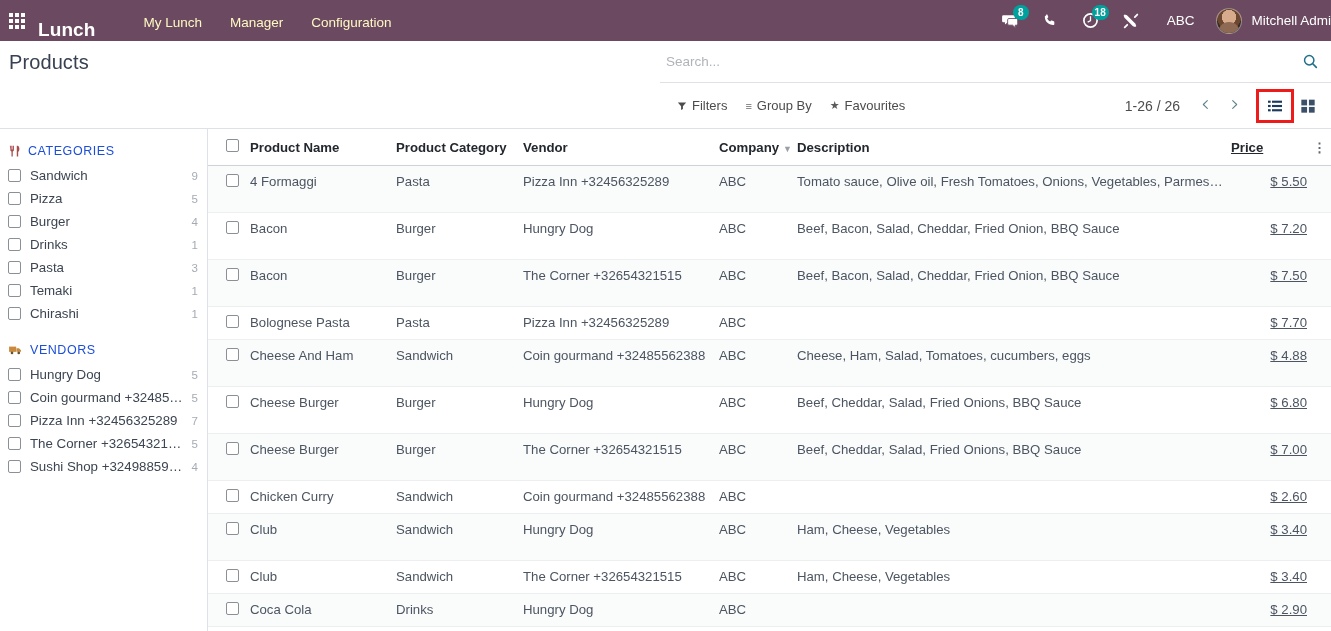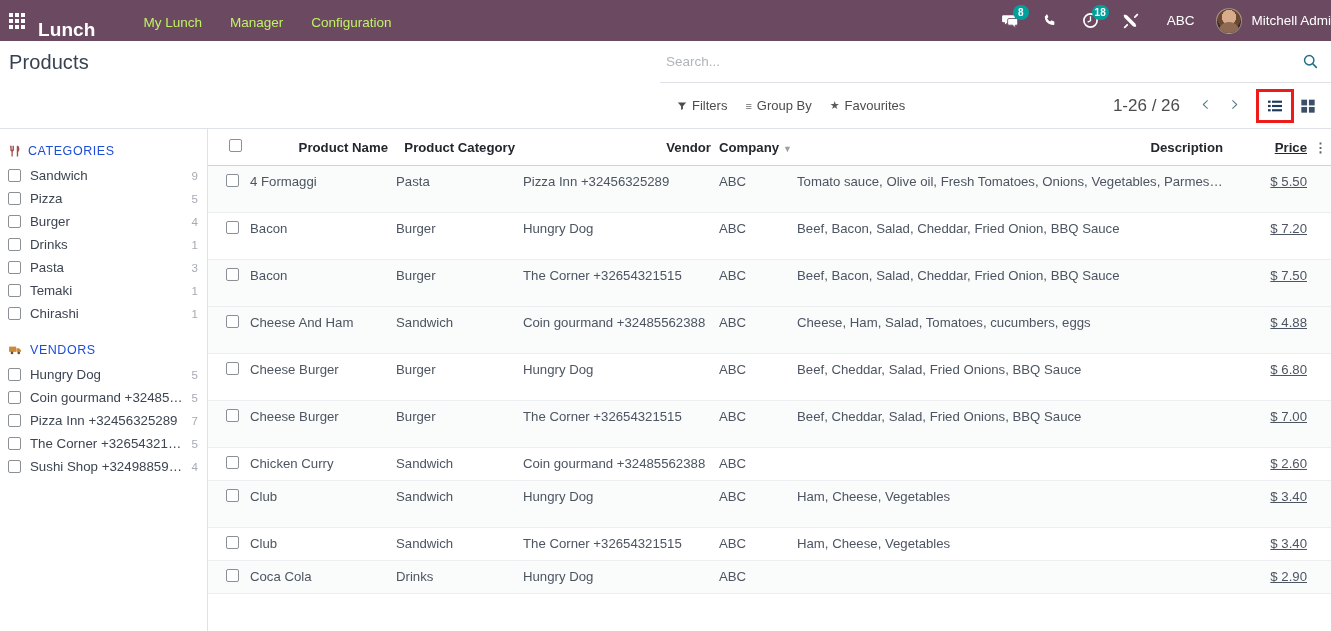--- a/index.html
+++ b/index.html
@@ -26,21 +26,21 @@
     cursor: pointer;
   }
   .grid-icon { display: grid; grid-template-columns: repeat(3,4px); grid-template-rows: repeat(3,4px); gap: 2px; }
   .grid-icon i { background: #ffffff; display: block; width: 4px; height: 4px; }
   .brand {
     font-size: 19px; font-weight: 700; letter-spacing: .1px;
     padding: 0 6px 0 4px; color: #fff; cursor: pointer;
   }
   .menu-items { display: flex; align-items: center; margin-left: 28px; gap: 0; }
   .menu-item {
-    font-size: 13.5px; padding: 11px 14px; color: #bef264; cursor: pointer; white-space: nowrap;
+    font-size: 13.5px; padding: 11px 14px; color: #fef9c3; cursor: pointer; white-space: nowrap;
   }
 
   .nav-right { margin-left: auto; display: flex; align-items: center; padding-right: 0px; }
   .nav-ico { position: relative; padding: 0 11px; cursor: pointer; display:flex; align-items:center; height:41px;}
   .nav-ico svg { display:block; }
   .badge {
     position: absolute; top: 5px; right: 2px;
     background: #00A09D; color: #fff; font-size: 10px; font-weight: 700;
     border-radius: 9px; min-width: 16px; height: 15px; line-height: 15px;
     text-align: center; padding: 0 3px;
@@ -86,21 +86,21 @@
   }
   .search-input::placeholder { color: #b0b4b9; }
   .search-mag { position: absolute; right: 12px; top: 12px; }
 
   .filter-row { display: flex; align-items: center; height: 45px; padding: 0 8px; }
   .fbtn { font-size: 13px; color: #4c4c4c; padding: 4px 9px; cursor: pointer; display:flex; align-items:center; gap:5px; white-space: nowrap;}
   .fbtn .gly { font-size: 11px; color: #6b6b6b; }
   .star { color: #5c5c5c; font-size: 11px; }
 
   .pager { margin-left: auto; display: flex; align-items: center; }
-  .pager-count { font-size: 17px; color: #4c4c4c; padding-right: 11px; white-space: nowrap;}
+  .pager-count { font-size: 14px; color: #4c4c4c; padding-right: 11px; white-space: nowrap;}
   .pg-arrow { padding: 2px 9px; cursor: pointer; color: #5b7f8a; font-size: 17px; line-height: 1;}
   .view-switch { display: flex; align-items: center; margin-left: 8px; }
   .vbtn { padding: 4px 7px; cursor: pointer; display:flex; align-items:center; }
   .vbtn.active-box {
     outline: 3px solid #ee1b1b; background: #fff;
     padding: 6px 8px; margin: 0 2px;
   }
 
   
   .body-wrap { display: flex; height: calc(631px - 41px - 88px); }
@@ -122,21 +122,21 @@
     width: 13px; height: 13px; border: 1px solid #8b9097; border-radius: 2px;
     flex: none; margin-right: 9px; background: #fff;
   }
   .side-label { overflow: hidden; text-overflow: ellipsis; white-space: nowrap; }
   .side-count { margin-left: auto; font-size: 11.5px; color: #a5abb3; padding-left: 6px; }
 
   
   .table-area { flex: 1; overflow: hidden; background: #fff; }
   table.lst { width: 100%; border-collapse: collapse; table-layout: fixed; }
   table.lst th {
-    font-size: 13.2px; color: #23272e; font-weight: 700; text-align: right;
+    font-size: 13.2px; color: #23272e; font-weight: 700; text-align: left;
     padding: 10px 8px 10px 0; border-bottom: 1px solid #cfd3d7; white-space: nowrap;
     vertical-align: middle; background:#fff;
   }
   table.lst td {
     font-size: 13.2px; color: #4c5561; padding: 8px 8px 8px 0;
     border-bottom: 1px solid #eceef0; vertical-align: top; white-space: nowrap;
     overflow: hidden; text-overflow: ellipsis;
   }
   tr.alt td { background: #fafbfb; }
   tr.tall td { padding-bottom: 22px; }
@@ -417,20 +417,30 @@
         <tr class="alt tall">
           <td class="c-check"><span class="row-cbox"></span></td>
           <td class="c-name">Bacon</td>
           <td class="c-cat">Burger</td>
           <td class="c-vend">The Corner +32654321515</td>
           <td class="c-comp">ABC</td>
           <td class="c-desc">Beef, Bacon, Salad, Cheddar, Fried Onion, BBQ Sauce</td>
           <td class="c-price">$ 7.50</td>
           <td class="c-opt"></td>
         </tr>
+        <tr>
+          <td class="c-check"><span class="row-cbox"></span></td>
+          <td class="c-name">Bolognese Pasta</td>
+          <td class="c-cat">Pasta</td>
+          <td class="c-vend">Pizza Inn +32456325289</td>
+          <td class="c-comp">ABC</td>
+          <td class="c-desc"></td>
+          <td class="c-price">$ 7.70</td>
+          <td class="c-opt"></td>
+        </tr>
         <tr class="alt tall">
           <td class="c-check"><span class="row-cbox"></span></td>
           <td class="c-name">Cheese And Ham</td>
           <td class="c-cat">Sandwich</td>
           <td class="c-vend">Coin gourmand +32485562388</td>
           <td class="c-comp">ABC</td>
           <td class="c-desc">Cheese, Ham, Salad, Tomatoes, cucumbers, eggs</td>
           <td class="c-price">$ 4.88</td>
           <td class="c-opt"></td>
         </tr>

